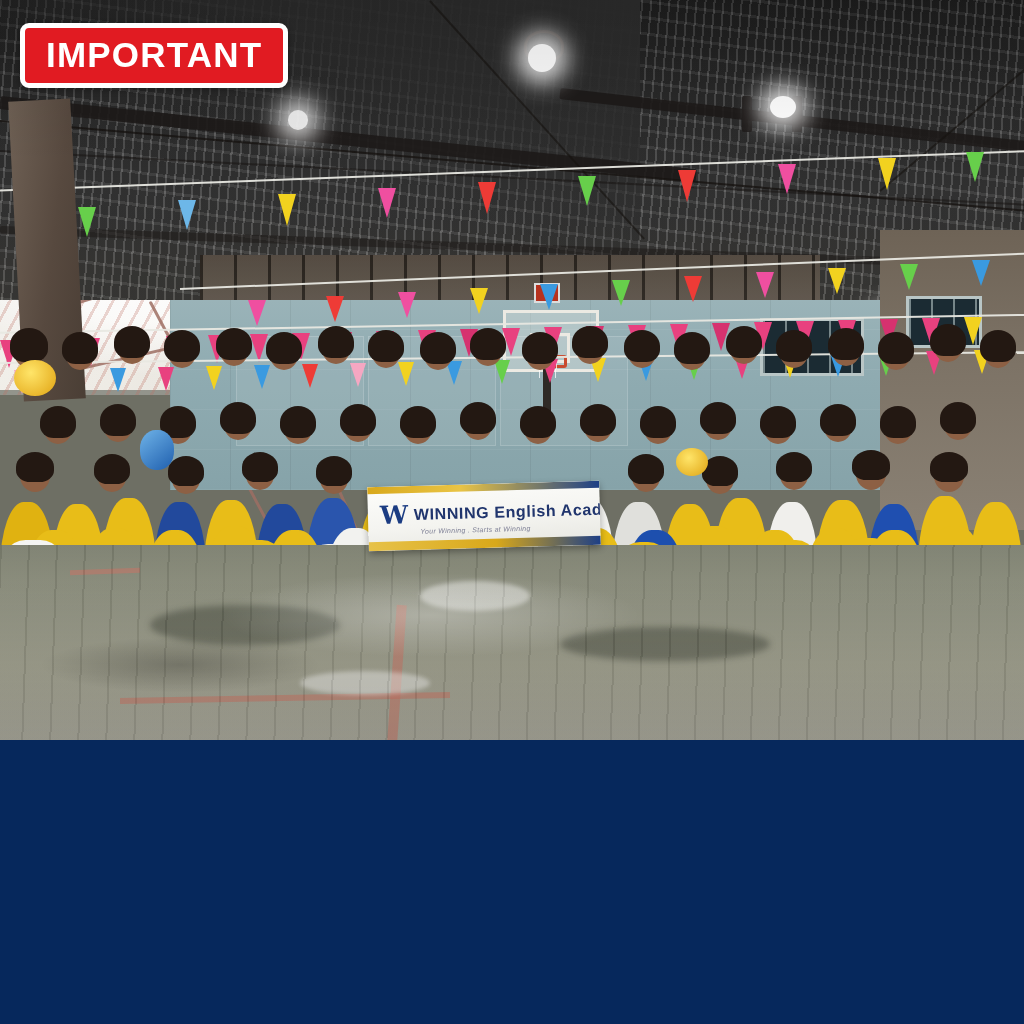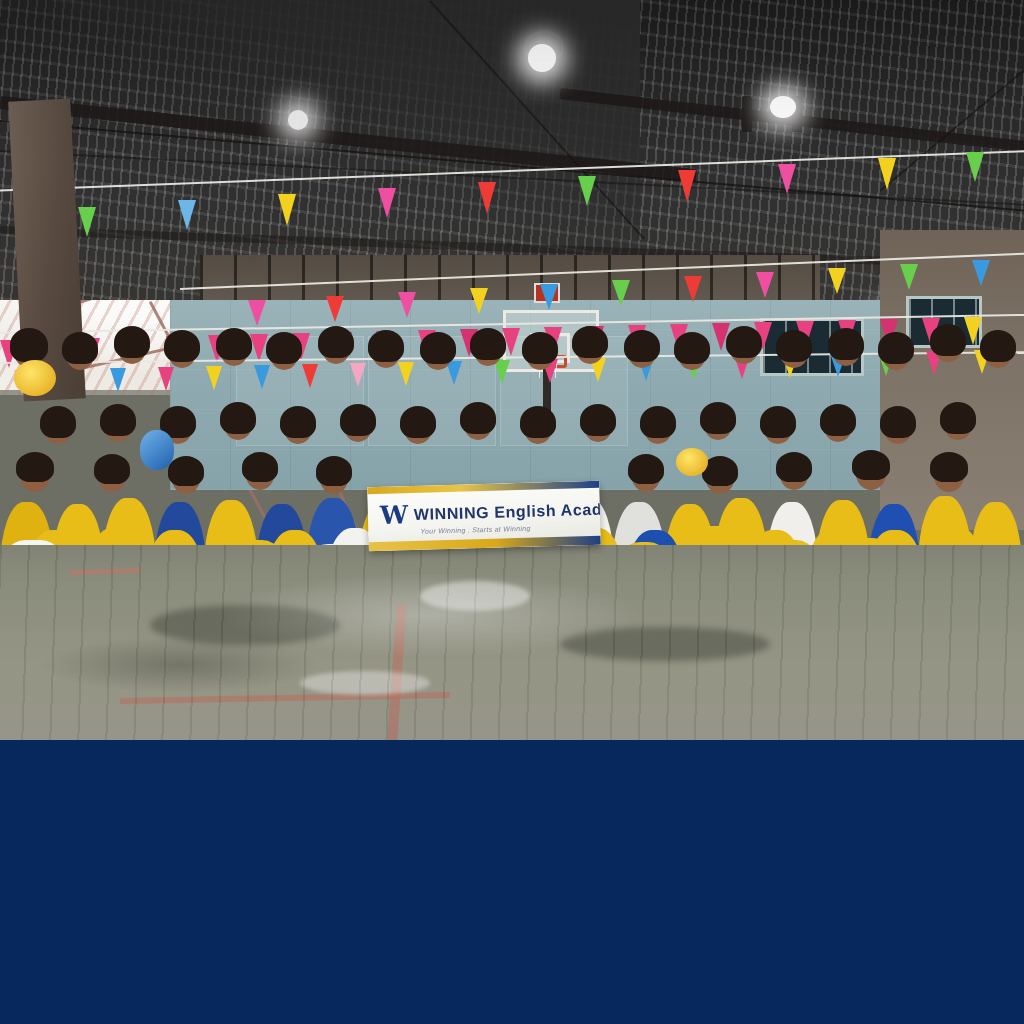--- a/index.html
+++ b/index.html
@@ -482,20 +482,23 @@
       <div class="gbtop"></div>
       <div class="gbw">W</div>
       <div class="gbtext">WINNING English Academy</div>
       <div class="gbsub">Your Winning . Starts at Winning</div>
       <div class="gbbot"></div>
     </div>
 
     <div class="photoGrade"></div>
   </div>
 
+  <div class="badge">
+    <span>IMPORTANT</span>
+  </div>
 
   <div class="banner">
     
 
     
 
     
   </div>
 
 </div>

